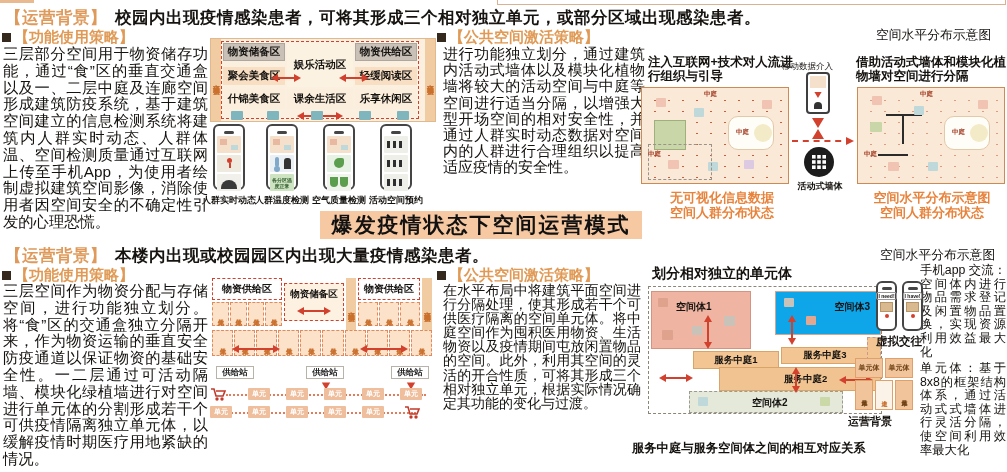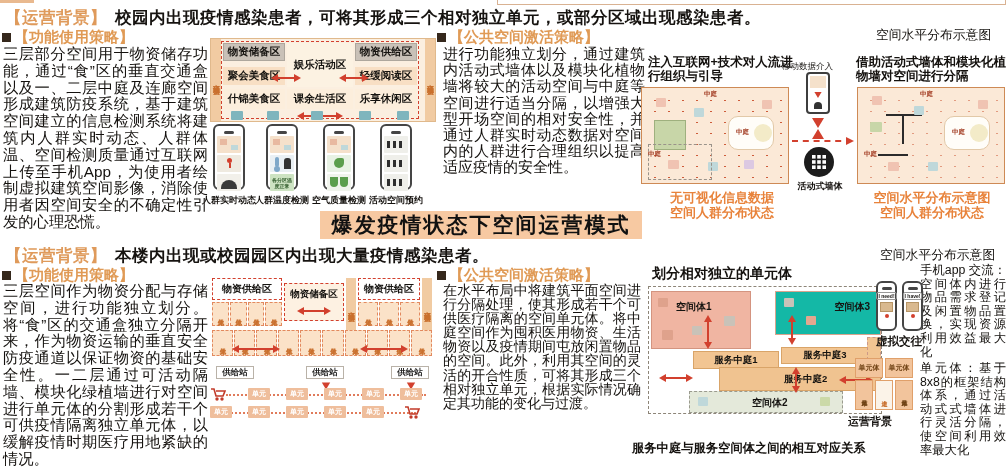--- a/index.html
+++ b/index.html
@@ -310,21 +310,21 @@
   <div class="abs cap-bold" style="left:652px;top:266px;font-size:14px;white-space:nowrap">划分相对独立的单元体</div>
 
   <div class="abs" style="left:648px;top:286px;width:234px;height:128px;border:1px dashed #8D8578">
     <div class="abs" style="left:2px;top:4px;width:100px;height:58px;background:#F0B5A2;border:1px solid #D49480">
       <span class="zone" style="position:absolute;left:24px;top:8px;font-size:10px">空间体1</span>
       <div class="tile" style="left:6px;top:6px;width:10px;height:9px;background:#DFA28C"></div>
       <div class="tile" style="left:72px;top:24px;width:11px;height:10px;background:#C9C2B8"></div>
       <div class="tile" style="left:10px;top:38px;width:11px;height:10px;background:#DFA28C"></div>
       <div class="tile" style="left:40px;top:34px;width:10px;height:9px;background:#C9C2B8"></div>
     </div>
-    <div class="abs" style="left:126px;top:4px;width:106px;height:44px;background:#14b8a6;border:1px solid #D8A48E">
+    <div class="abs" style="left:126px;top:4px;width:106px;height:44px;background:#0ea5e9;border:1px solid #D8A48E">
       <span class="zone" style="position:absolute;right:10px;top:8px;font-size:10px">空间体3</span>
       <div class="tile" style="left:8px;top:6px;width:10px;height:9px;background:#C9C2B8"></div>
       <div class="tile" style="left:30px;top:24px;width:10px;height:9px;background:#E3A78F"></div>
     </div>
     <div class="abs" style="left:44px;top:64px;width:86px;height:18px;background:#F2C592;border:1px solid #D9A468">
       <span class="zone" style="font-size:9.5px;width:100%;height:100%">服务中庭1</span>
     </div>
     <div class="abs" style="left:132px;top:60px;width:88px;height:17px;background:#F2C592;border:1px solid #D9A468">
       <span class="zone" style="font-size:9.5px;width:100%;height:100%">服务中庭3</span>
     </div>

